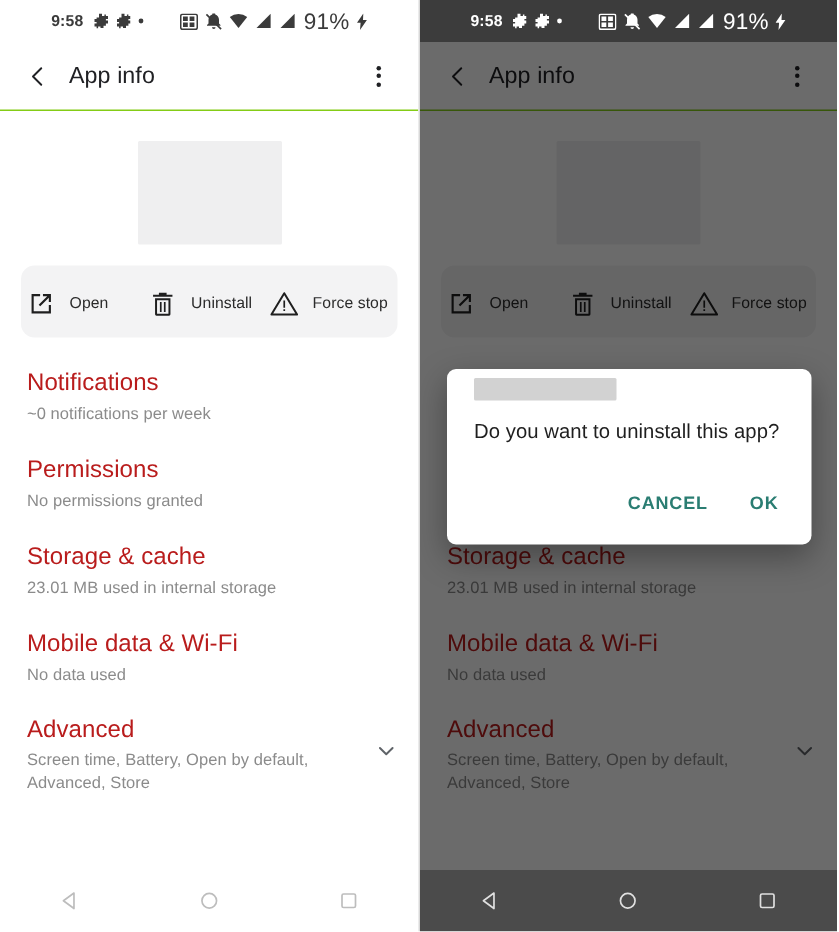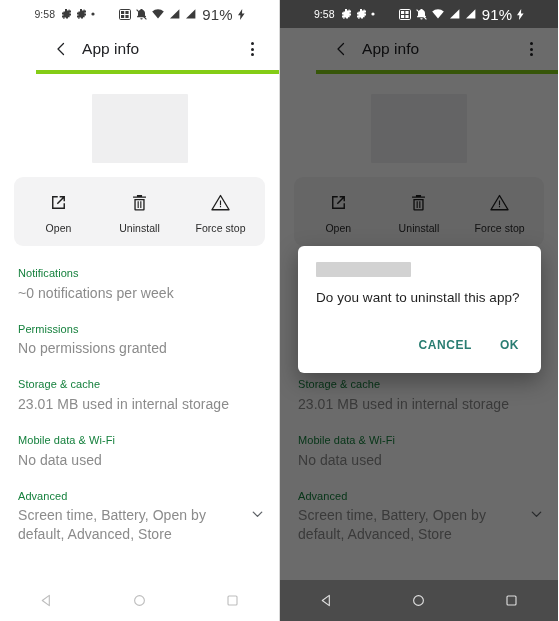--- a/index.html
+++ b/index.html
@@ -14,63 +14,62 @@
   
   .phone { position: relative; width: 279px; height: 621px; overflow: hidden; background: #ffffff; }
   .phone.right { width: 279px; border-left: 1px solid #d8d8d8; }
 
   
   .statusbar {
     height: 28px; display: flex; align-items: center; justify-content: center;
     gap: 5px; font-size: 10.5px; letter-spacing: .1px;
     color: #3b3b3b; background: #ffffff; padding: 0 8px;
   }
-  .statusbar .time { font-size: 10.5px; font-weight: 400; margin-right: 1px; }
+  .statusbar .time { font-size: 10.5px; font-weight: 700; margin-right: 1px; }
   .statusbar .sb-gap { width: 14px; }
   .sbicon { display: inline-flex; align-items: center; justify-content: center; }
   .sbicon svg { display: block; }
   .pct { font-size: 15px; margin-left: 1px; }
 
   .dark .statusbar { background: #3c3c3c; color: #ffffff; }
 
   
   .appbar {
     height: 46px; display: flex; align-items: center;
     padding: 0 14px 0 12px; background: #ffffff;
-    border-bottom: 4px solid #84cc16;
-    margin-left: 36px;
+    border-bottom: 1px solid #84cc16;
   }
   .appbar .back { width: 26px; height: 26px; display: flex; align-items: center; justify-content: center; color: #202124; }
   .appbar .title { font-size: 15.5px; color: #202124; margin-left: 8px; flex: 1; letter-spacing: .05px; }
   .appbar .overflow { width: 26px; height: 26px; display: flex; flex-direction: column; align-items: center; justify-content: center; gap: 2.5px; }
   .appbar .overflow i { width: 3px; height: 3px; border-radius: 50%; background: #202124; display: block; }
 
   
   .body { position: relative; height: calc(621px - 28px - 46px - 41px); background: #ffffff; }
 
   
   .app-hero { display: flex; align-items: center; justify-content: center; padding: 20px 0 14px; }
   .app-redact { width: 96px; height: 69px; background: #efeff0; border-radius: 1px; }
 
   
   .actions-wrap { padding: 0 14px; }
   .actions-card {
     background: #f3f3f4; border-radius: 9px;
     display: flex; align-items: center; justify-content: space-around;
     padding: 14px 4px 12px;
   }
-  .action { display: flex; flex-direction: column; align-items: center; gap: 9px; width: 33%; }
+  .action { display: flex; flex-direction: row; align-items: center; gap: 9px; width: 33%; }
   .action .glyph { color: #1f1f1f; height: 22px; display: flex; align-items: center; justify-content: center; }
   .action .lbl { font-size: 10.5px; color: #2b2b2b; letter-spacing: .05px; }
 
   
   .rows { padding: 10px 0 0; }
   .row { padding: 11px 18px 9px; position: relative; }
-  .row .r-title { font-size: 11px; color: #15803d; letter-spacing: .05px; line-height: 1.25; }
-  .row .r-sub { font-size: 14px; color: #8b8b8b; margin-top: 3px; line-height: 1.35; letter-spacing: .05px; }
+  .row .r-title { font-size: 16px; color: #b91c1c; letter-spacing: .05px; line-height: 1.25; }
+  .row .r-sub { font-size: 11px; color: #8b8b8b; margin-top: 3px; line-height: 1.35; letter-spacing: .05px; }
   .row.with-chevron { padding-right: 40px; }
   .row .chev { position: absolute; right: 14px; top: 50%; transform: translateY(-50%); color: #5f6368; }
 
   
   .navbar {
     position: absolute; left: 0; bottom: 0; width: 100%; height: 41px;
     display: flex; align-items: center; justify-content: space-around;
     background: #ffffff;
   }
   .navbtn { width: 44px; height: 41px; display: flex; align-items: center; justify-content: center; }
@@ -83,21 +82,21 @@
     background: rgba(0,0,0,.58); z-index: 5;
   }
   .dark .navbar { z-index: 6; }
 
   
   .dialog {
     position: absolute; z-index: 7;
     left: 18px; top: 246px; width: 243px;
     background: #ffffff; border-radius: 6px;
     box-shadow: 0 8px 22px rgba(0,0,0,.34);
-    padding: 16px 0 10px;
+    padding: 6px 0 10px;
   }
   .dlg-title-redact { width: 95px; height: 15px; background: #d2d2d2; margin: 0 18px 12px; border-radius: 1px; }
   .dlg-msg { font-size: 13.5px; color: #1f1f1f; padding: 0 18px; line-height: 1.3; letter-spacing: .05px; }
   .dlg-actions { display: flex; justify-content: flex-end; align-items: center; gap: 8px; padding: 24px 12px 4px; }
   .dlg-btn {
     font-size: 12px; font-weight: 700; letter-spacing: .55px;
     padding: 7px 10px; border-radius: 4px; background: transparent;
     border: none; cursor: pointer; font-family: Liberation Sans, sans-serif;
   }
 </style>

